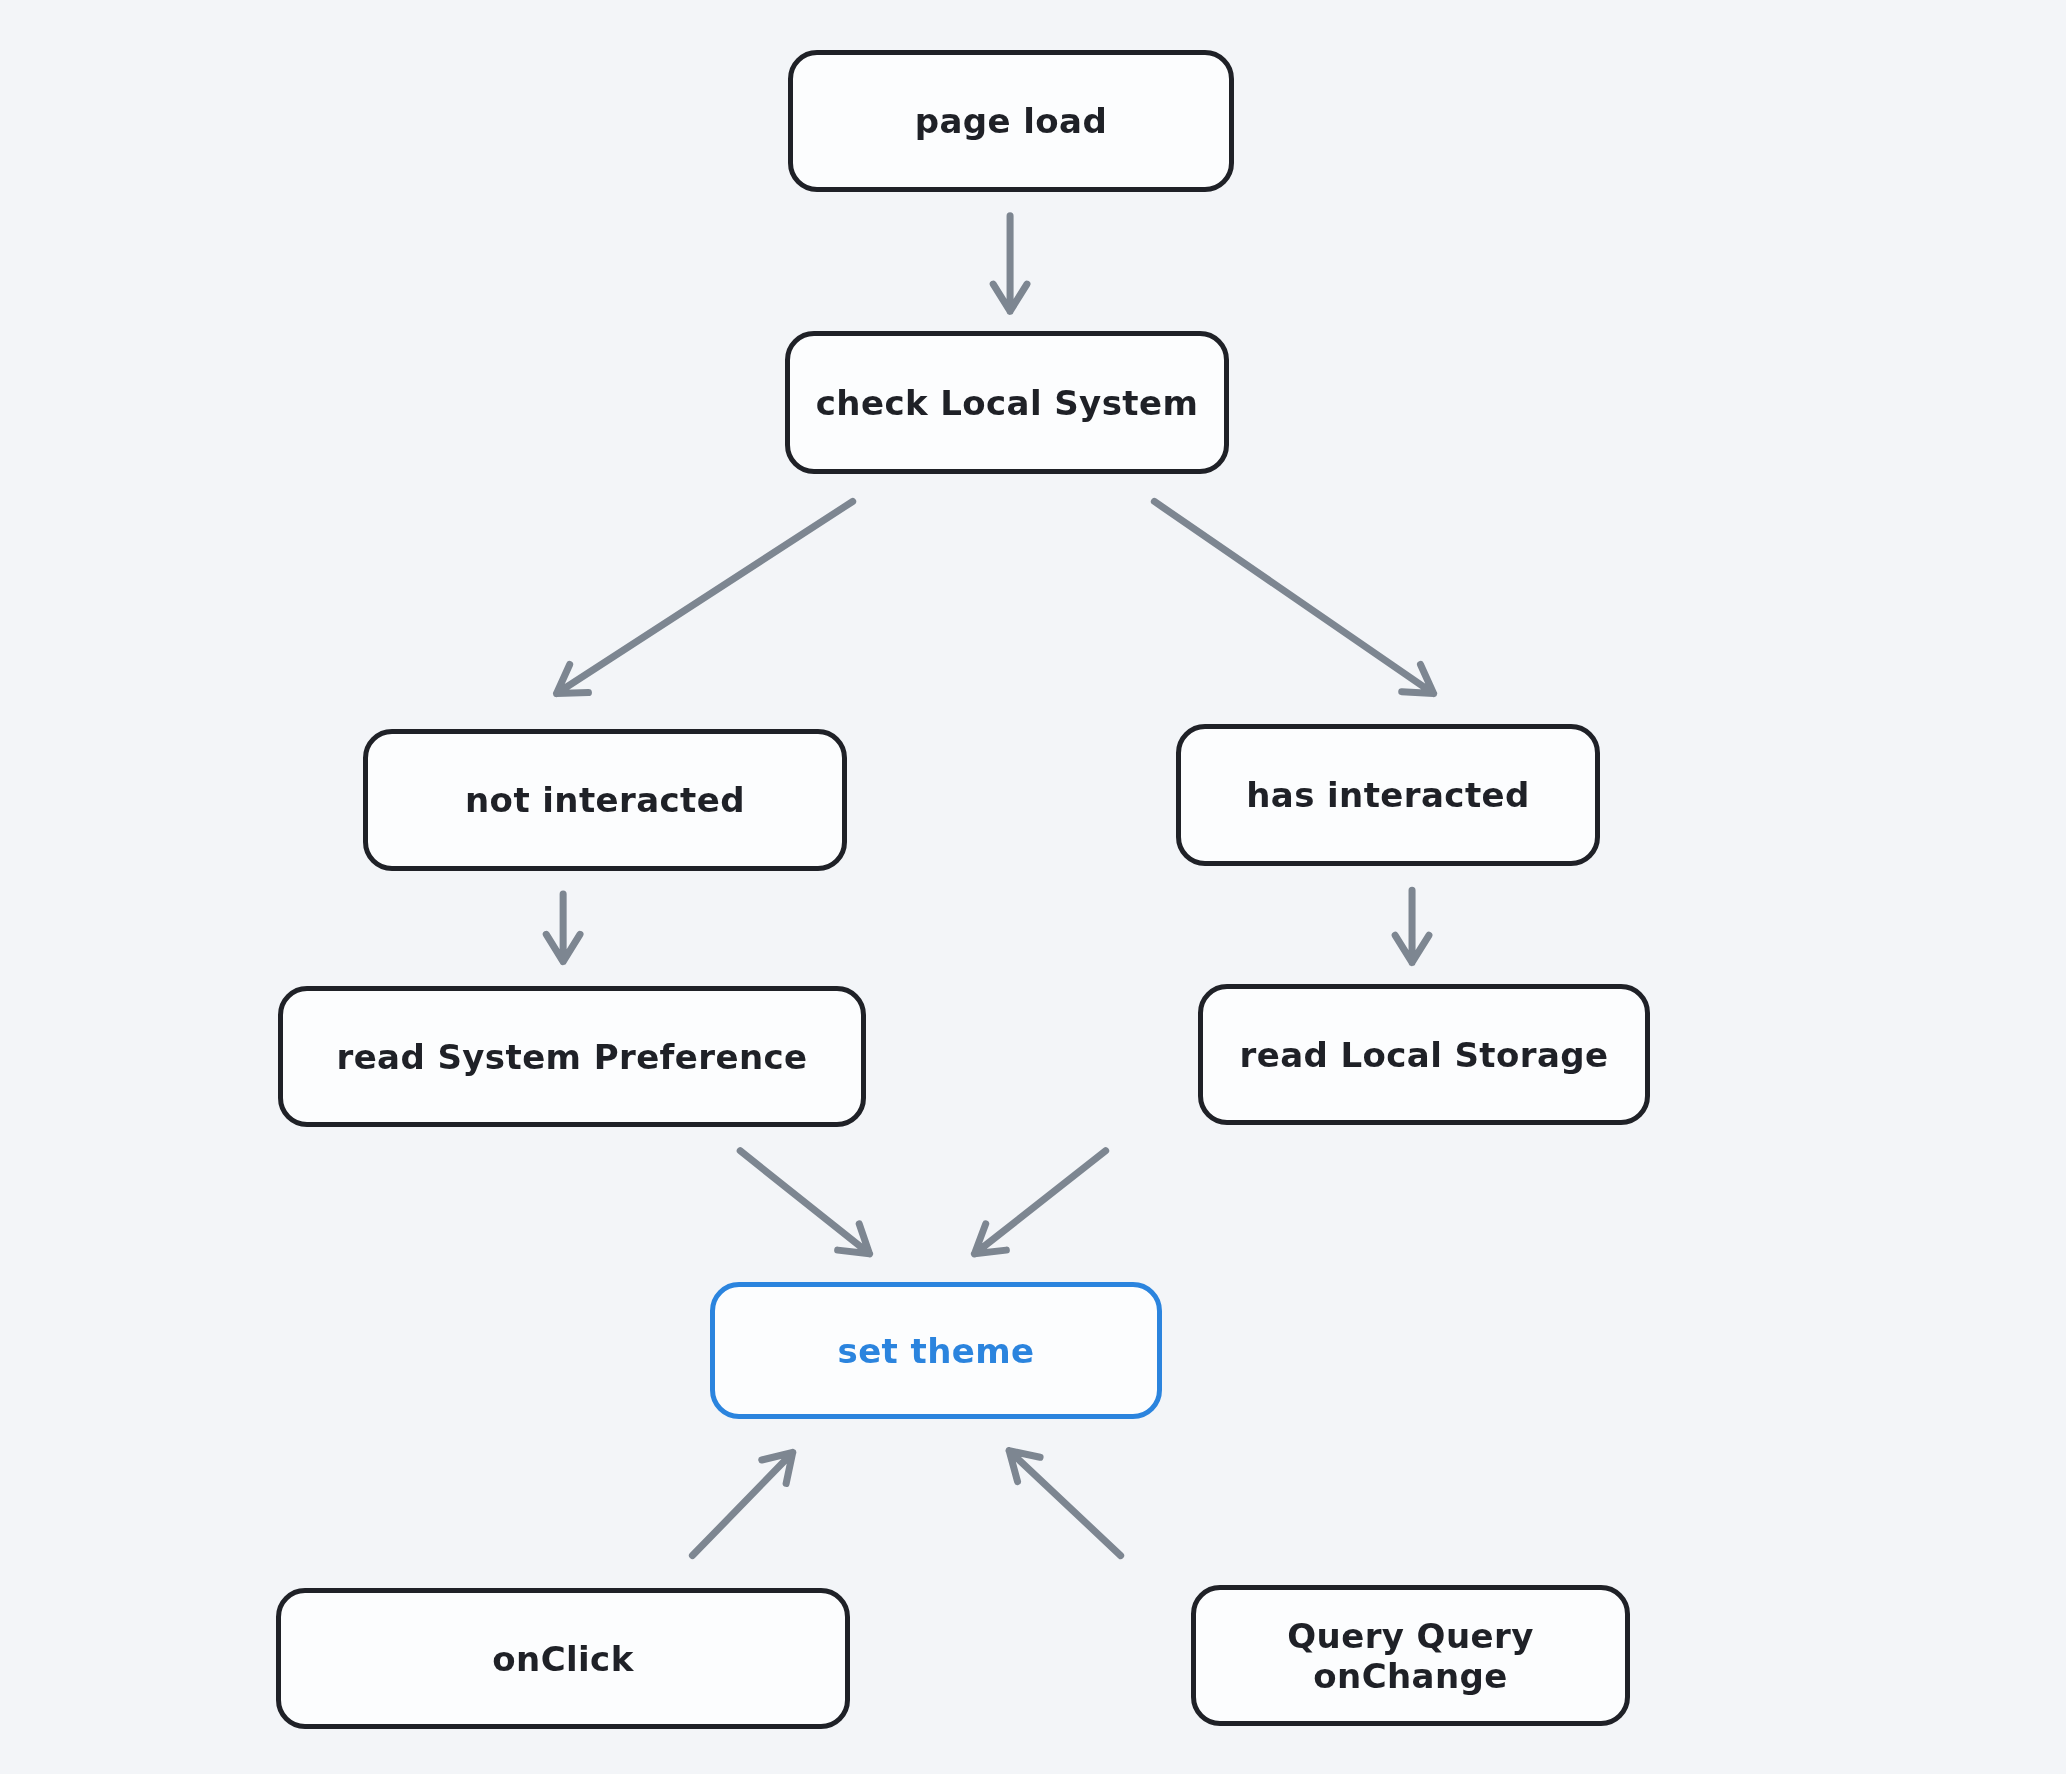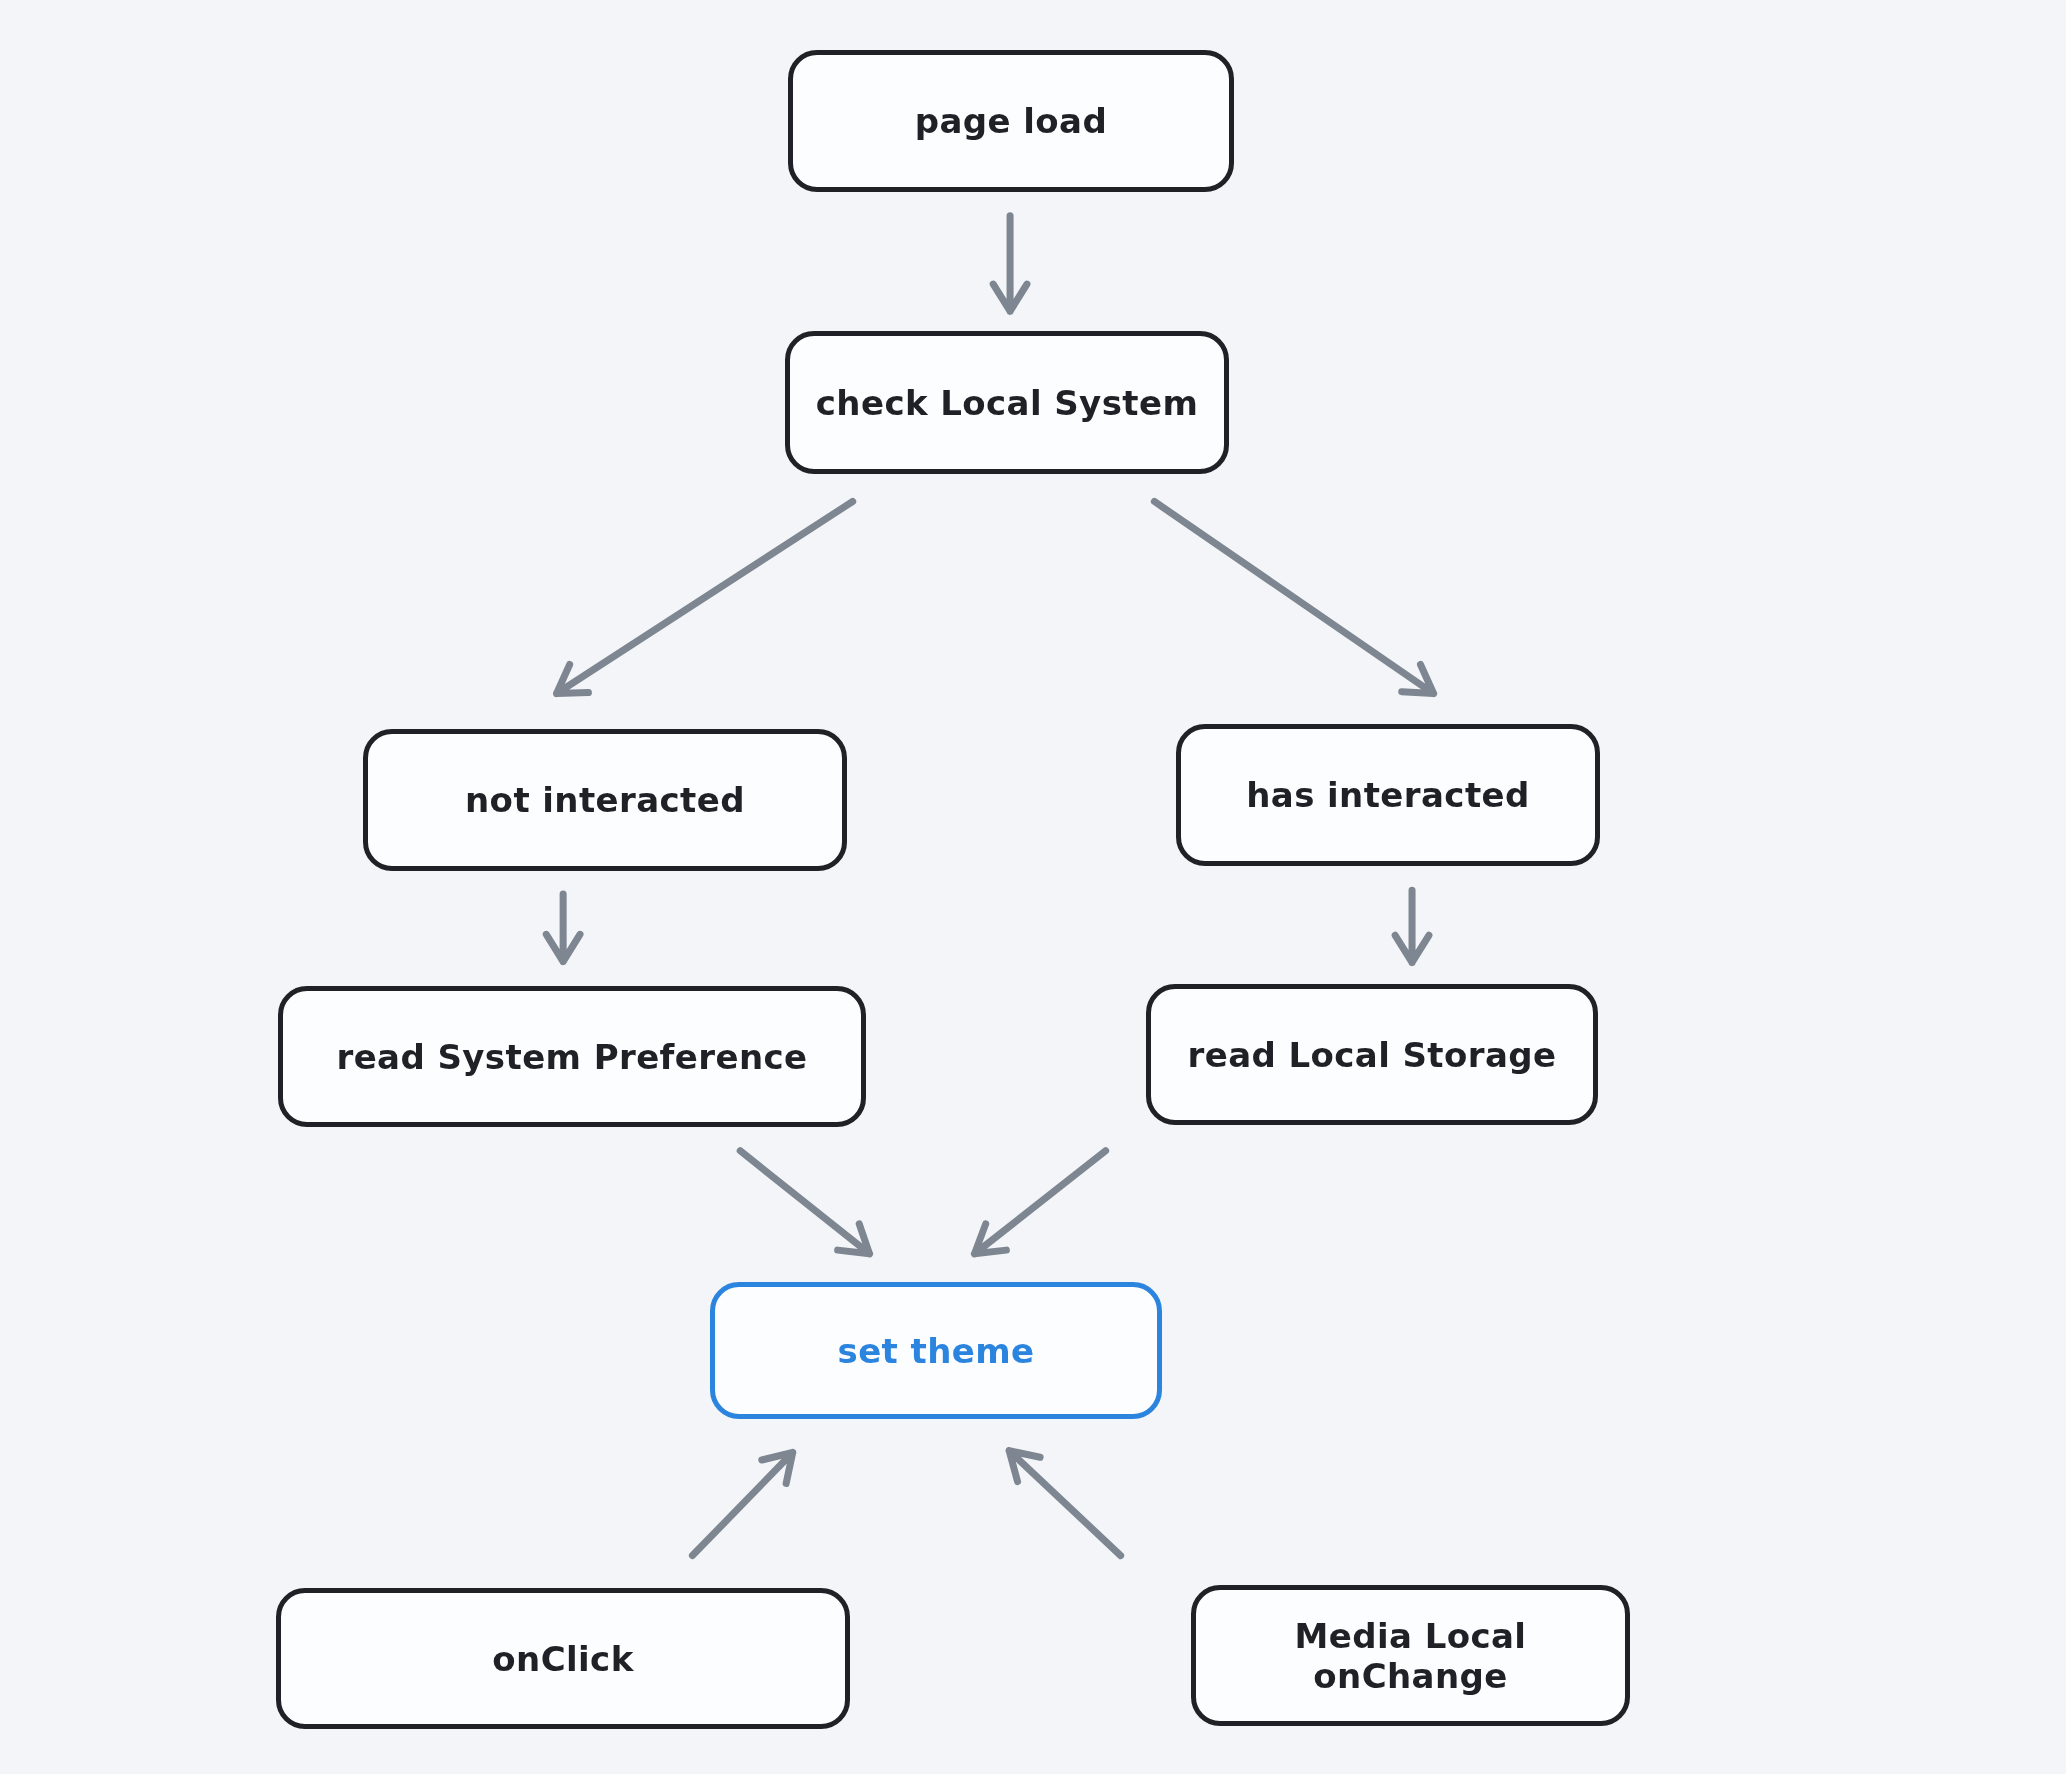--- a/index.html
+++ b/index.html
@@ -52,21 +52,21 @@
   .node.accent {
     border-color: var(--accent);
     color: var(--accent);
   }
   
   #n-page-load              { left: 788px;  top: 50px;   width: 446px; height: 142px; }
   #n-check-local-storage    { left: 785px;  top: 331px;  width: 444px; height: 143px; }
   #n-not-interacted         { left: 363px;  top: 729px;  width: 484px; height: 142px; }
   #n-has-interacted         { left: 1176px; top: 724px;  width: 424px; height: 142px; }
   #n-read-system-preference { left: 278px;  top: 986px; width: 588px; height: 141px; }
-  #n-read-local-storage     { left: 1146px; top: 984px; width: 452px; height: 141px; }
+  #n-read-local-storage     { left: 1198px; top: 984px; width: 452px; height: 141px; }
   #n-set-theme              { left: 710px;  top: 1282px; width: 452px; height: 137px; }
   #n-onclick                { left: 276px;  top: 1588px; width: 574px; height: 141px; }
   #n-media-query-onchange   { left: 1191px; top: 1585px; width: 439px; height: 141px; }
 </style>
 </head>
 <body>
 
 <div class="canvas">
 
   <svg class="edges" viewBox="0 0 2206 1894" xmlns="http://www.w3.org/2000/svg">
@@ -116,17 +116,17 @@
 
   <div class="node accent" id="n-set-theme">
     <span>set theme</span>
   </div>
 
   <div class="node" id="n-onclick">
     <span>onClick</span>
   </div>
 
   <div class="node" id="n-media-query-onchange">
-    <span>Media Local onChange</span>
+    <span>Query Query onChange</span>
   </div>
 
 </div>
 
 
 </body></html>

